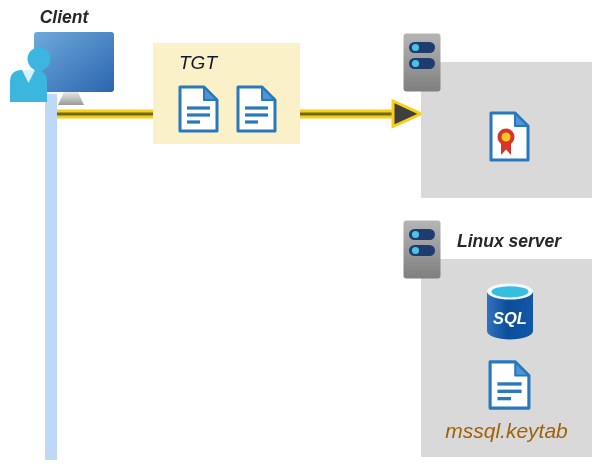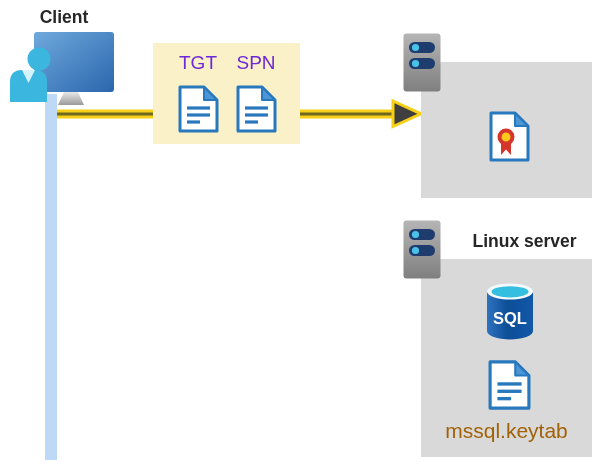--- a/index.html
+++ b/index.html
@@ -7,59 +7,59 @@
     padding: 0;
     background: #ffffff;
     font-family: "Liberation Sans", "DejaVu Sans", sans-serif;
   }
   .canvas {
     position: relative;
     width: 600px;
     height: 468px;
     background: #ffffff;
     overflow: hidden;
+    font-style: italic;
   }
   .abs { position: absolute; }
 
   .title {
     font-weight: bold;
     font-size: 17.5px;
     color: #262626;
     line-height: 26px;
   }
   .client-title {
     left: 14px; top: 4px; width: 100px;
     text-align: center;
   }
   .dc-title {
     left: 455px; top: 5px; width: 122px;
   }
   .linux-title {
     left: 457px; top: 228px; width: 135px;
     white-space: nowrap;
-    text-align: center;
   }
 
   .client-line {
     left: 45px; top: 94px;
     width: 12px; height: 366px;
     background: #BDD9F5;
   }
 
   .token-box {
     left: 153px; top: 43px;
     width: 147px; height: 101px;
     background: #FAF1C8;
   }
   .token-label {
     position: absolute;
     top: 9px; width: 58px;
     text-align: center;
     font-size: 19px;
-    color: #6d28d9;
+    color: #0f172a;
   }
   .token-label.tgt { left: 16px; }
   .token-label.spn { left: 74px; }
   .token-doc { position: absolute; top: 42px; width: 41px; height: 48px; }
   .token-doc.tgt { left: 25px; }
   .token-doc.spn { left: 83px; }
 
   .panel {
     background: #D9D9D9;
     left: 421px;
@@ -104,21 +104,20 @@
     </defs>
     <rect x="26" y="6" width="80" height="60" rx="3" fill="url(#mong)"></rect>
     <polygon points="56,66 70,66 76,79 50,79" fill="url(#standg)"></polygon>
     <path d="M2,76 L2,56 Q2,44 14,44 L27,44 Q39,44 39,56 L39,76 Z" fill="#3BB6DF"></path>
     <polygon points="14,44 27,44 20.5,57" fill="#D6F2FA"></polygon>
     <circle cx="31" cy="33" r="11.5" fill="#3BB6DF"></circle>
   </svg>
 
   <div class="abs token-box">
     <div class="token-label tgt">TGT</div>
-    <div class="token-label spn">SPN</div>
     <svg class="token-doc tgt" viewBox="0 0 41 48">
       <path d="M2,2 H26 L39,15 V46 H2 Z" fill="#FFFFFF" stroke="#2878BE" stroke-width="3" stroke-linejoin="round"></path>
       <path d="M26,2 V15 H39 Z" fill="#4C96D7" stroke="#2878BE" stroke-width="2" stroke-linejoin="round"></path>
       <line x1="9" y1="23" x2="32" y2="23" stroke="#2878BE" stroke-width="3.2"></line>
       <line x1="9" y1="30" x2="32" y2="30" stroke="#2878BE" stroke-width="3.2"></line>
       <line x1="9" y1="37" x2="22" y2="37" stroke="#2878BE" stroke-width="3.2"></line>
     </svg>
     <svg class="token-doc spn" viewBox="0 0 41 48">
       <path d="M2,2 H26 L39,15 V46 H2 Z" fill="#FFFFFF" stroke="#2878BE" stroke-width="3" stroke-linejoin="round"></path>
       <path d="M26,2 V15 H39 Z" fill="#4C96D7" stroke="#2878BE" stroke-width="2" stroke-linejoin="round"></path>

